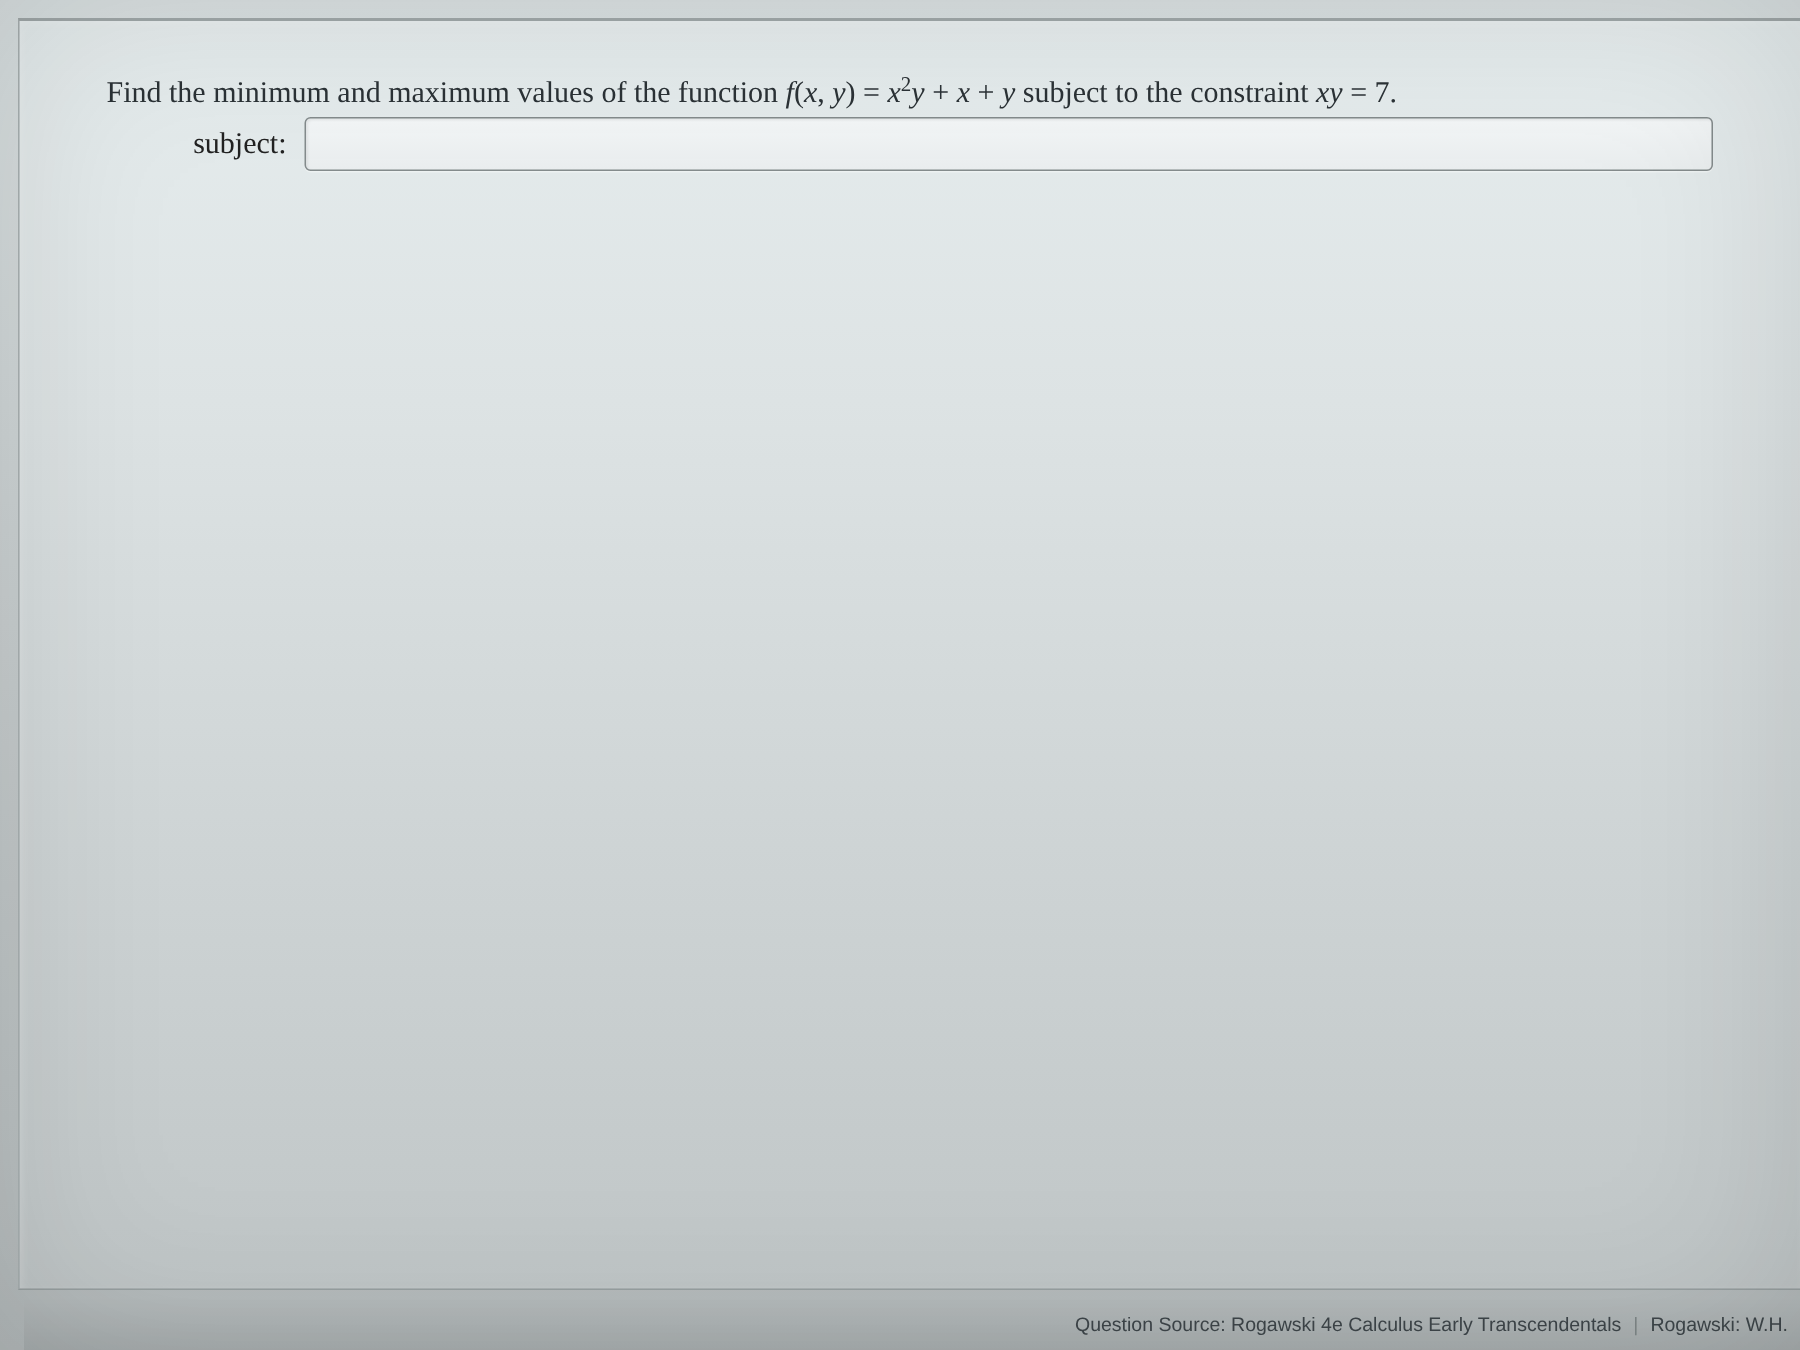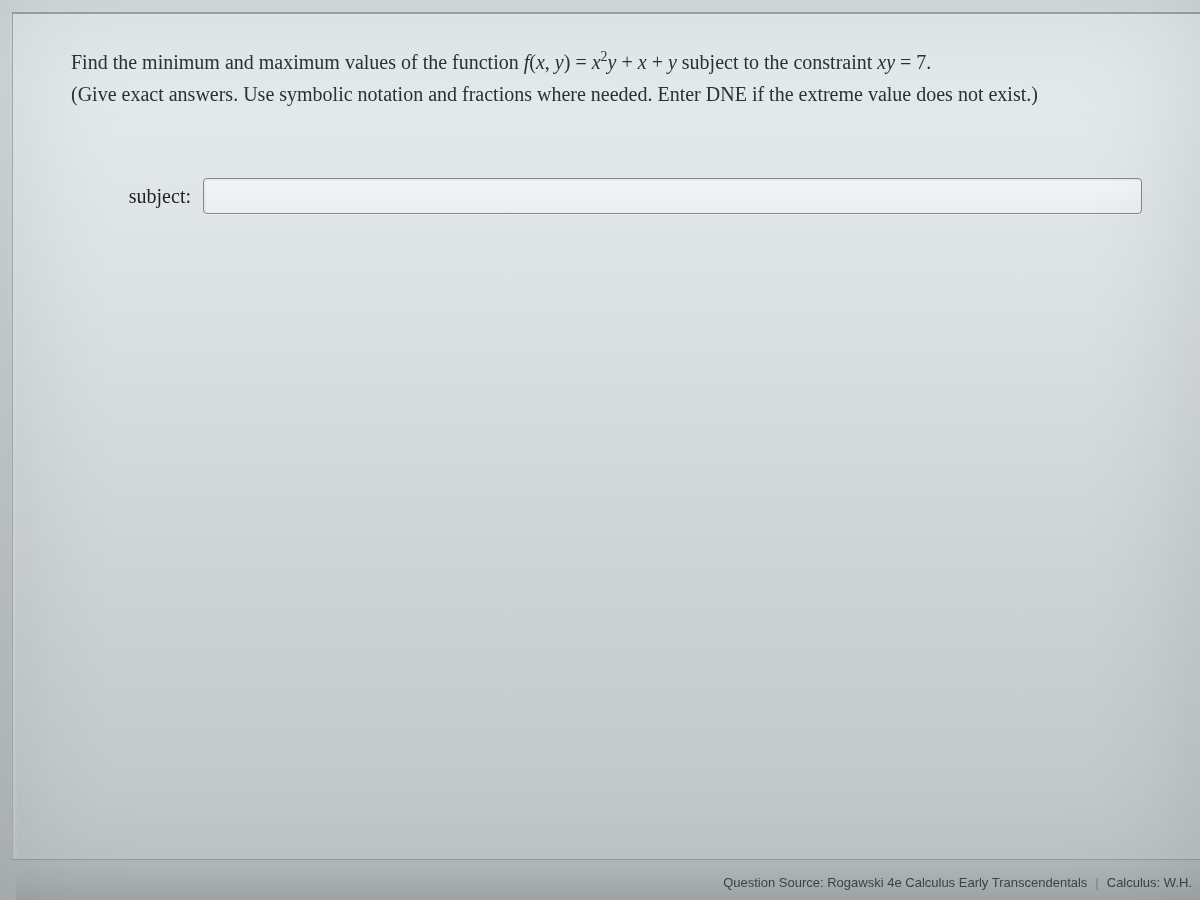--- a/index.html
+++ b/index.html
@@ -94,29 +94,28 @@
   </style>
 </head>
 <body>
 
 <div class="panel">
 
   <p class="question-line">
     <span>Find the minimum and maximum values of the function </span><span class="function-f">f</span><span>(</span><span class="math-var">x</span><span>, </span><span class="math-var">y</span><span>) = </span><span class="math-var">x</span><span class="superscript">2</span><span class="math-var">y</span><span> + </span><span class="math-var">x</span><span> + </span><span class="math-var">y</span><span> subject to the constraint </span><span class="math-var">xy</span><span> = 7.</span>
   </p>
 
-  <p class="instructions-line">(Give exact answers. Use symbolic notation and fractions where needed. Enter DNE if the extreme value does not exist.)</p>
 
   <div class="answer-row">
     <span class="answer-label">subject:</span>
     <input type="text" class="answer-input" value="" style="">
   </div>
 
 
 </div>
 
 <div class="footer-bar">
   <span class="footer-source">Question Source: Rogawski 4e Calculus Early Transcendentals</span>
   <span class="footer-divider">|</span>
-  <span class="footer-publisher">Calculus: W.H.</span>
+  <span class="footer-publisher">Rogawski: W.H.</span>
 </div>
 
 <div class="vignette"></div>
 
 </body></html>

